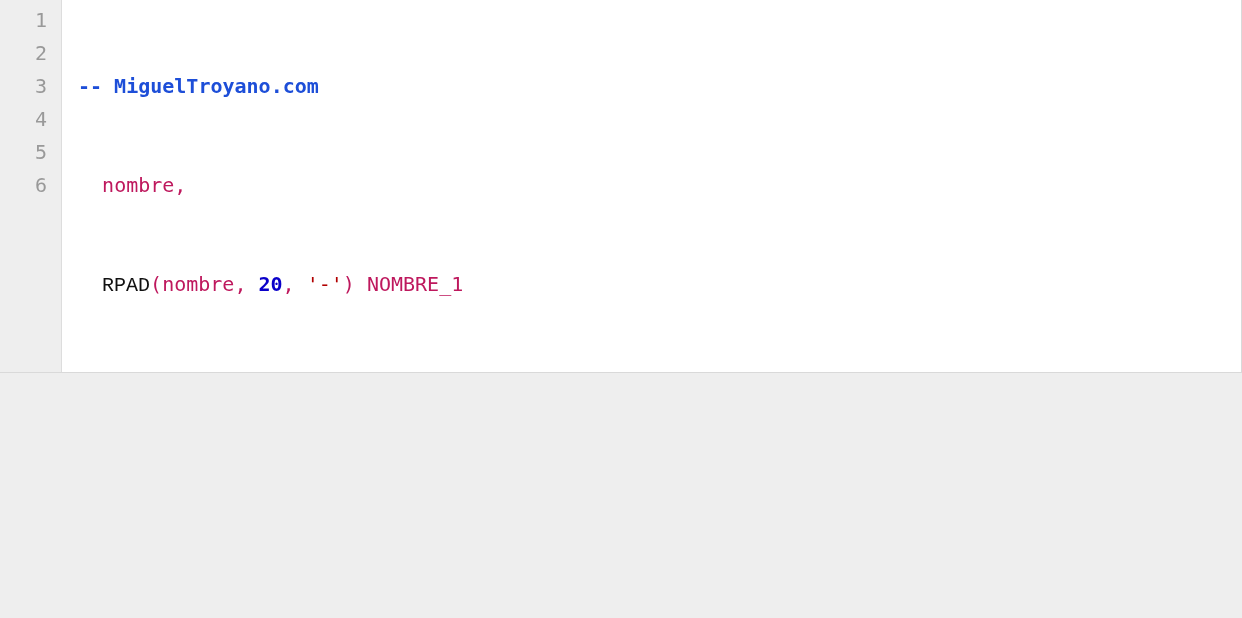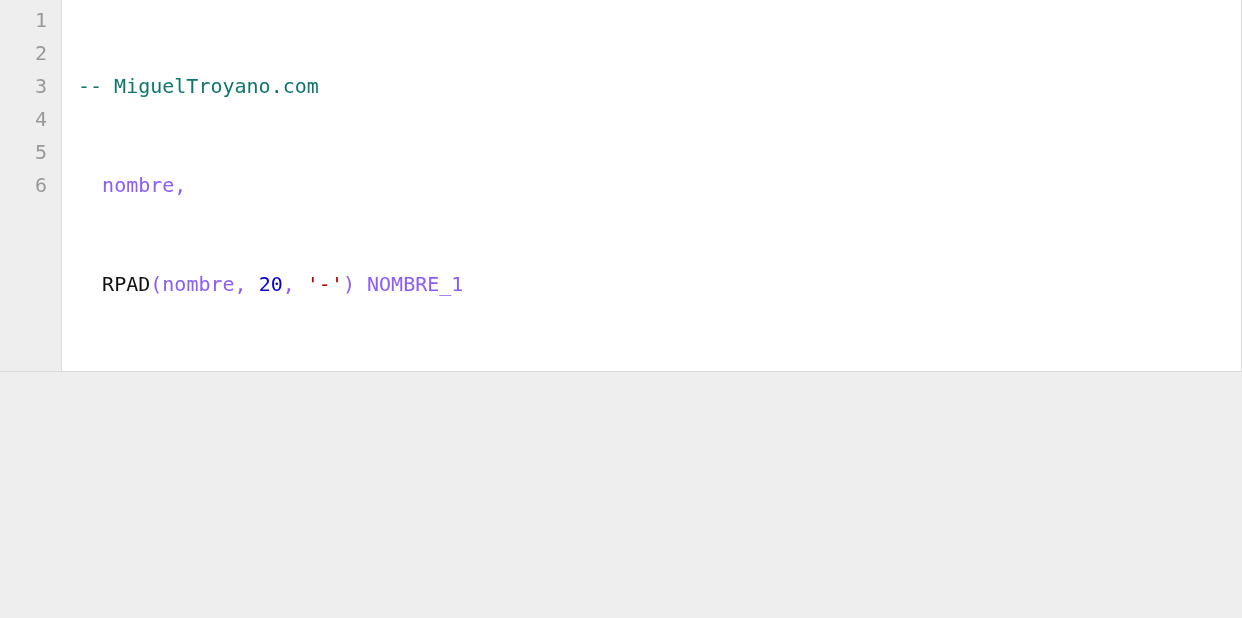--- a/index.html
+++ b/index.html
@@ -29,26 +29,26 @@
       border-right: 1px solid #dddddd;
     }
     .gutter .ln { display: block; }
     .code {
       padding: 4px 10px 4px 16px;
       white-space: pre;
       color: #2a2a2a;
       flex: 1;
     }
     .code .line { display: block; }
-    .tok-comment { color: #0f766e; }
+    .tok-comment { color: #1d4ed8; font-weight: bold; }
     .tok-keyword { color: #8a0f8a; }
-    .tok-func    { color: #111111; }
-    .tok-number  { color: #0a00c9; }
+    .tok-func    { color: #111111; font-family: Liberation Mono, monospace; }
+    .tok-number  { color: #0a00c9; font-weight: bold; }
     .tok-string  { color: #b10000; }
-    .tok-ident   { color: #8b5cf6; }
+    .tok-ident   { color: #be185d; }
   </style>
 </head>
 <body>
 
 <div class="editor-wrap">
   <div class="gutter">
     <span class="ln">1</span>
     <span class="ln">2</span>
     <span class="ln">3</span>
     <span class="ln">4</span>

